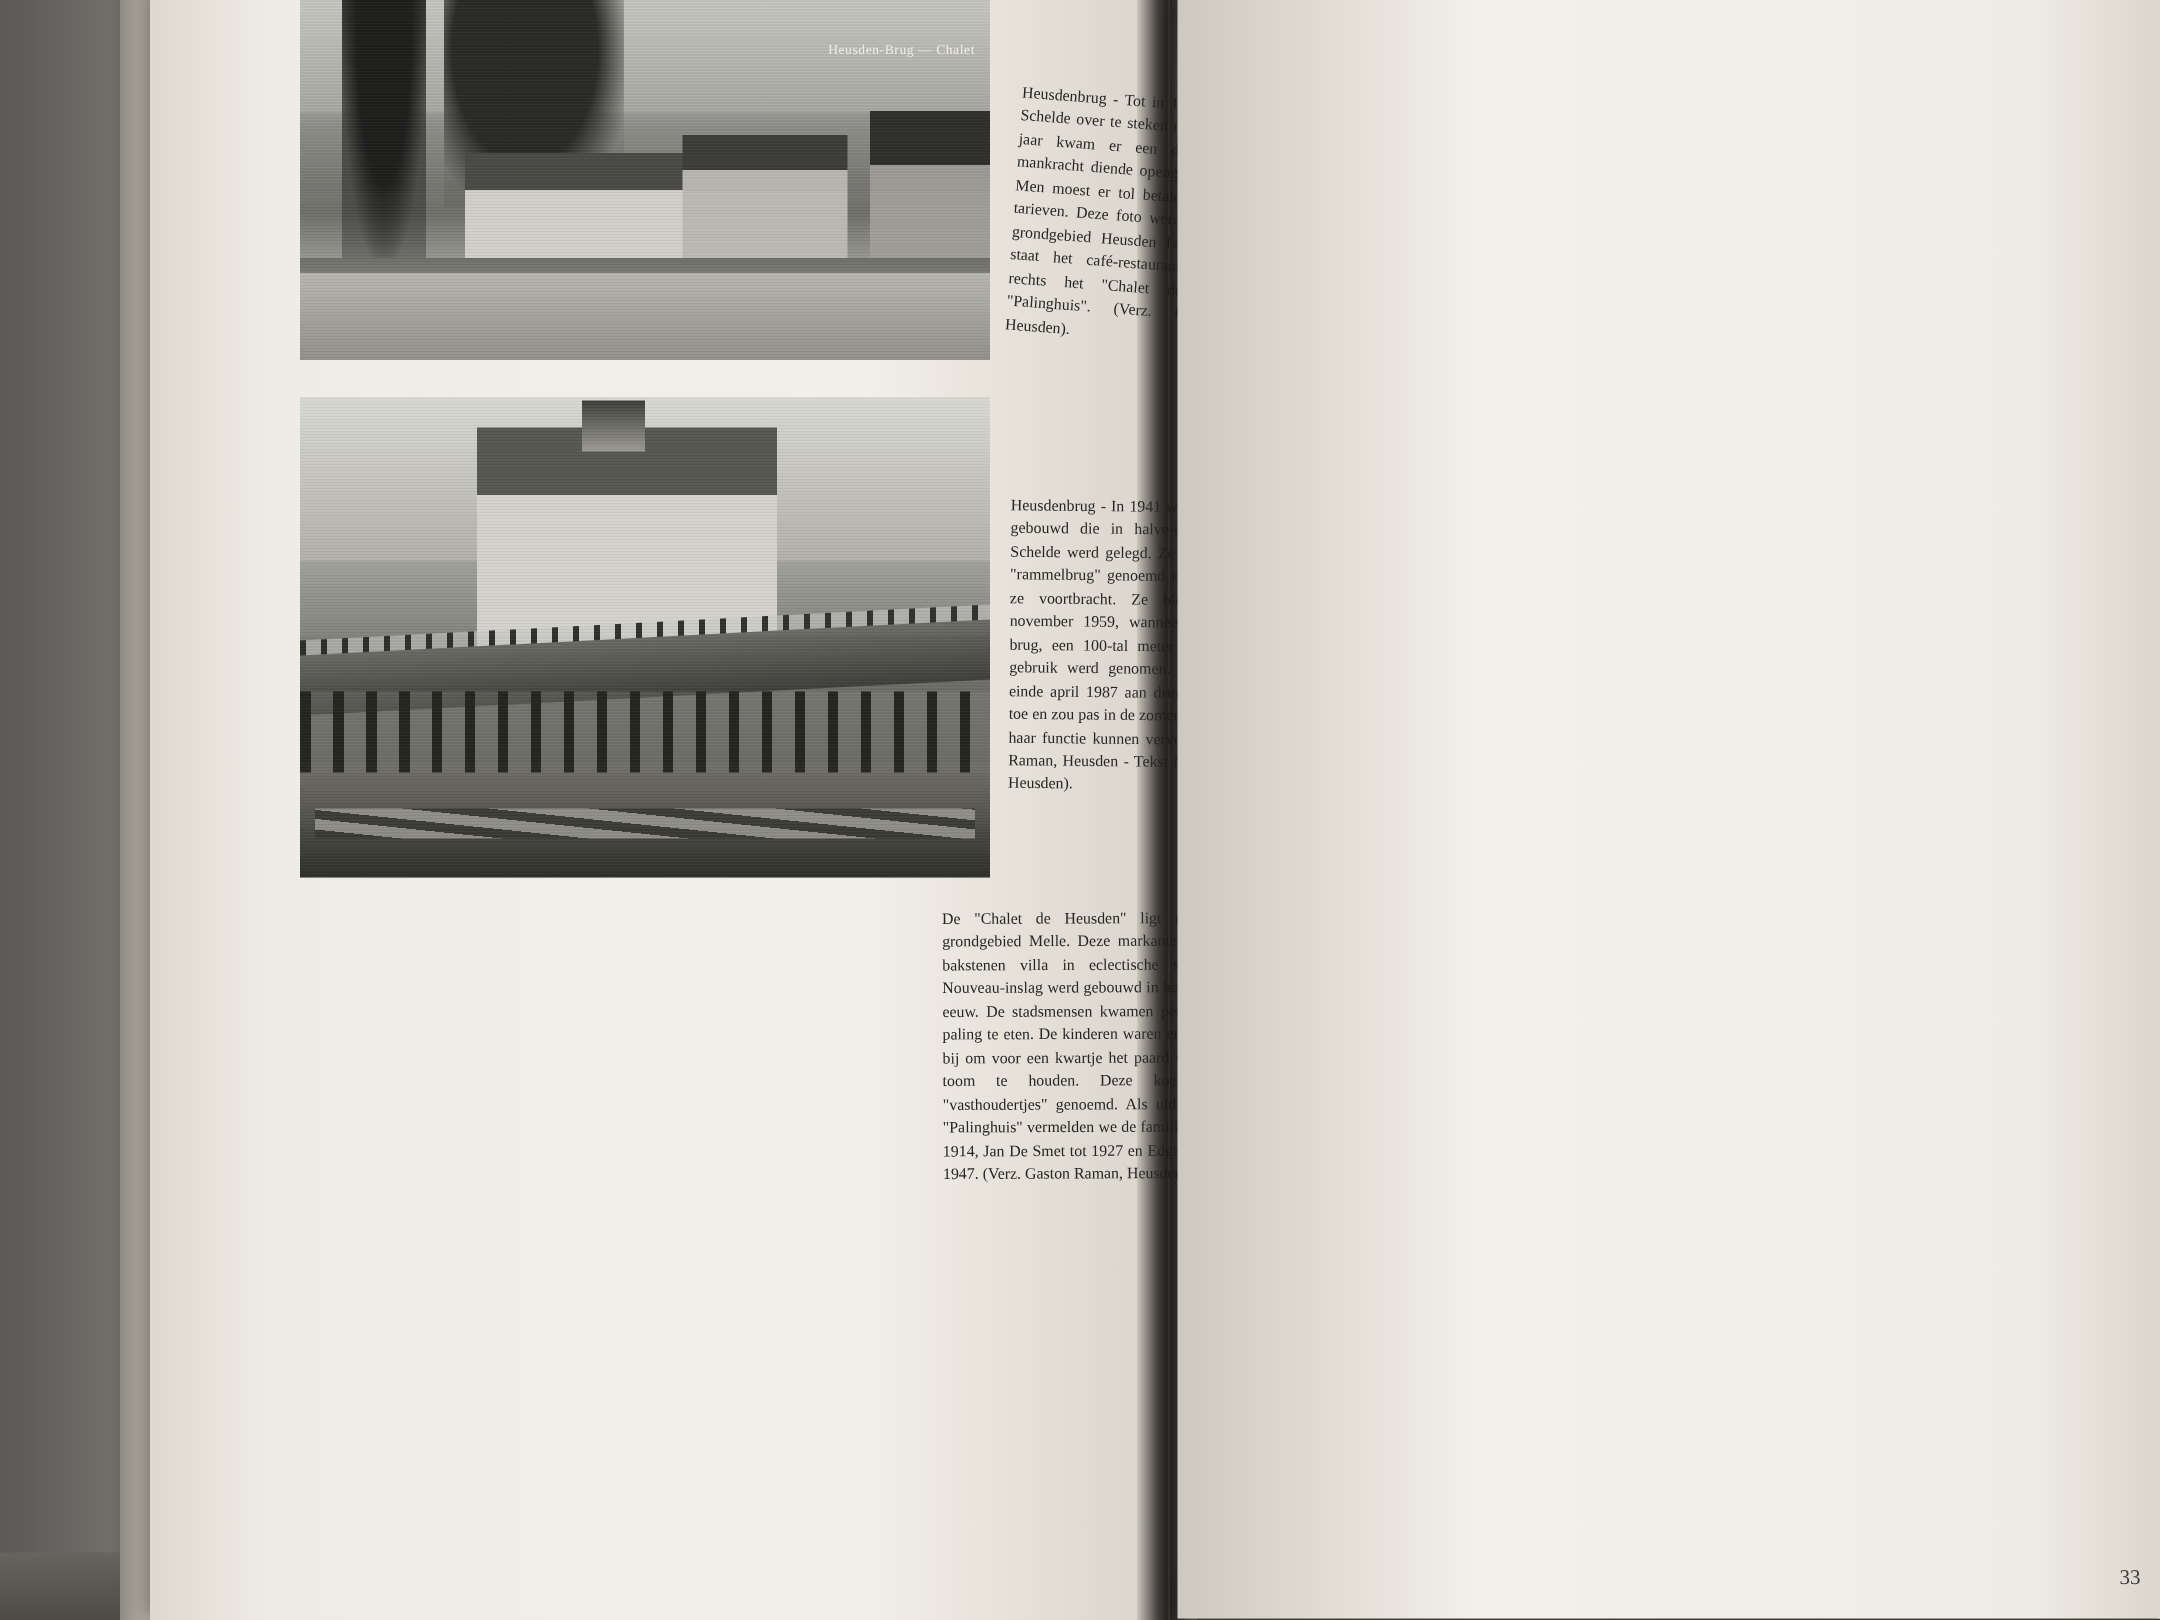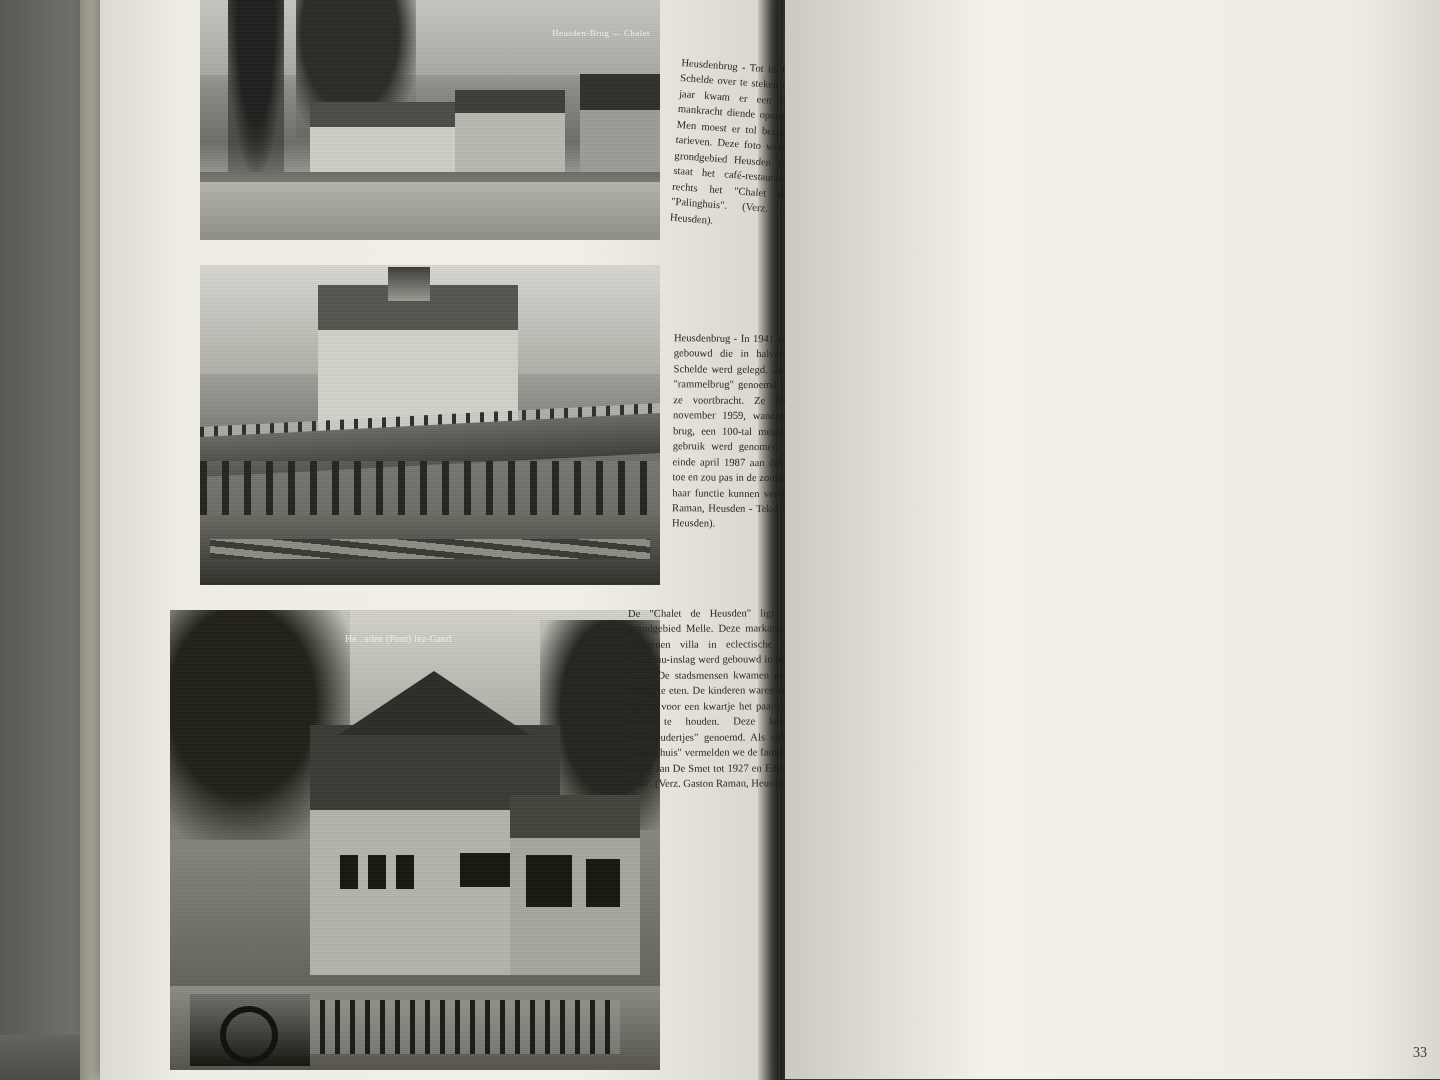--- a/index.html
+++ b/index.html
@@ -152,43 +152,20 @@
             <div class="tower"></div>
           </div>
         <div class="rail"></div>
           <div class="deck"></div>
           <div class="piles"></div>
         <div class="bank"></div>
           <div class="logs"></div>
         <div class="grain"></div>
       </div>
 
-      <div class="photo" id="p3">
-        <div class="sky"></div>
-          <div class="trees"></div>
-          <div class="trees2"></div>
-        <div class="chalet">
-            <div class="roof"></div>
-          <div class="win" style="left:30px;top:130px;width:18px;height:34px;"></div>
-          <div class="win" style="left:58px;top:130px;width:18px;height:34px;"></div>
-          <div class="win" style="left:86px;top:130px;width:18px;height:34px;"></div>
-          <div class="win" style="left:150px;top:128px;width:60px;height:34px;"></div>
-        </div>
-        <div class="wing">
-          <div class="win" style="left:16px;top:60px;width:46px;height:52px;"></div>
-          <div class="win" style="left:76px;top:64px;width:34px;height:48px;"></div>
-        </div>
-        <div class="ground"></div>
-          <div class="crowd"></div>
-        <div class="cart">
-            <div class="wheel"></div>
-          </div>
-        <div class="grain"></div>
-        <div class="cap" id="cap3">He...sden  (Pont) lez-Gand</div>
-      </div>
 
       <div class="txt lead" id="t1">Heusdenbrug - Tot in 1870 diende men de Schelde over te steken met een veer. In dat jaar kwam er een draaibrug die met mankracht diende opengedraaid te worden. Men moest er tol betalen volgens diverse tarieven. Deze foto werd getrokken vanop grondgebied Heusden langs van de brug staat het café-restaurant "La Terrasse"; rechts het "Chalet de Heusden" of "Palinghuis". (Verz. Gaston Raman, Heusden).</div>
       <div class="txt lead" id="t2">Heusdenbrug - In 1941 werd een houten brug gebouwd die in halve-maanvorm over de Schelde werd gelegd. Ze werd ook wel eens "rammelbrug" genoemd naar de geluiden die ze voortbracht. Ze bleef in dienst tot november 1959, wanneer de nieuwe vaste brug, een 100-tal meter stroomafwaarts, in gebruik werd genomen. Deze laatste bleek einde april 1987 aan dringende herstellingen toe en zou pas in de zomer 1989 weer normaal haar functie kunnen vervullen. (Verz. Gaston Raman, Heusden - Tekst Michel Vercruyssen, Heusden).</div>
       <div class="txt lead" id="t3">De "Chalet de Heusden" ligt nochthans op grondgebied Melle. Deze markante geel en rode bakstenen villa in eclectische stijl met Art Nouveau-inslag werd gebouwd in het begin van de eeuw. De stadsmensen kwamen per koets om er paling te eten. De kinderen waren er als de kippen bij om voor een kwartje het paard enkele uren in toom te houden. Deze koetsen werden "vasthoudertjes" genoemd. Als uitbaters van het "Palinghuis" vermelden we de familie De Boets tot 1914, Jan De Smet tot 1927 en Edgard Baetens tot 1947. (Verz. Gaston Raman, Heusden).</div>
     </div>
 
     <div class="gutter"></div>
 
     <div class="page page-right">
 

